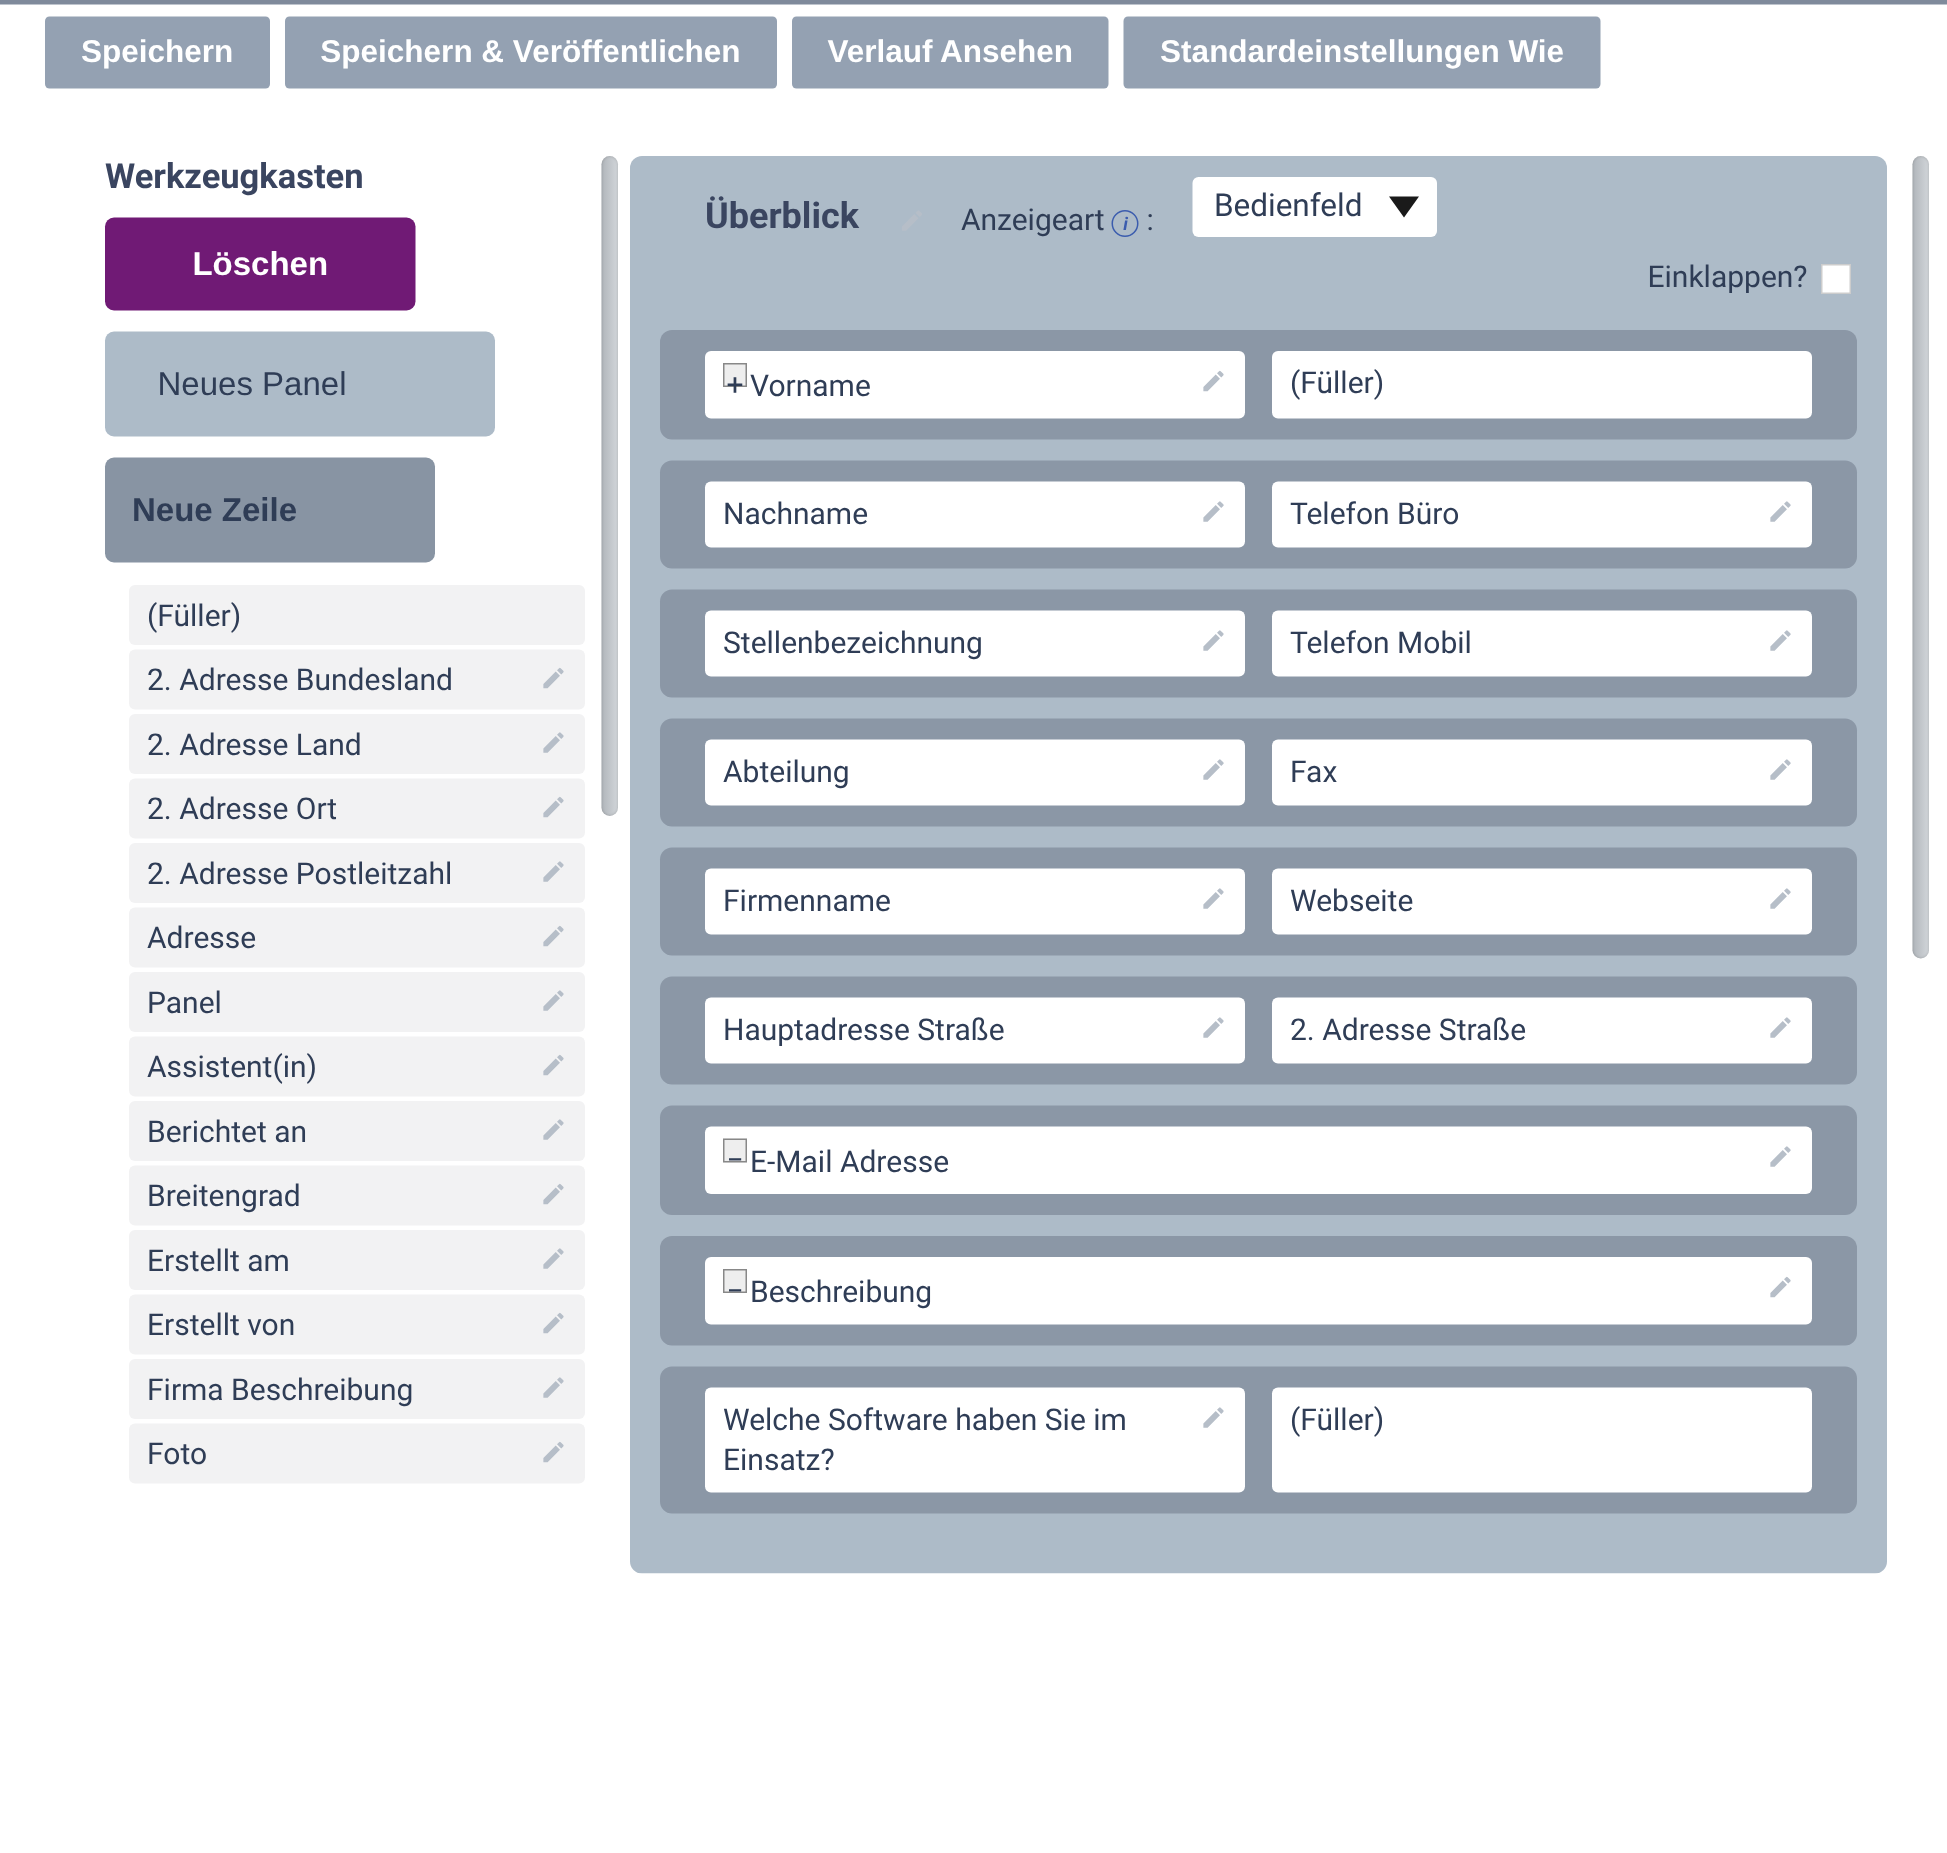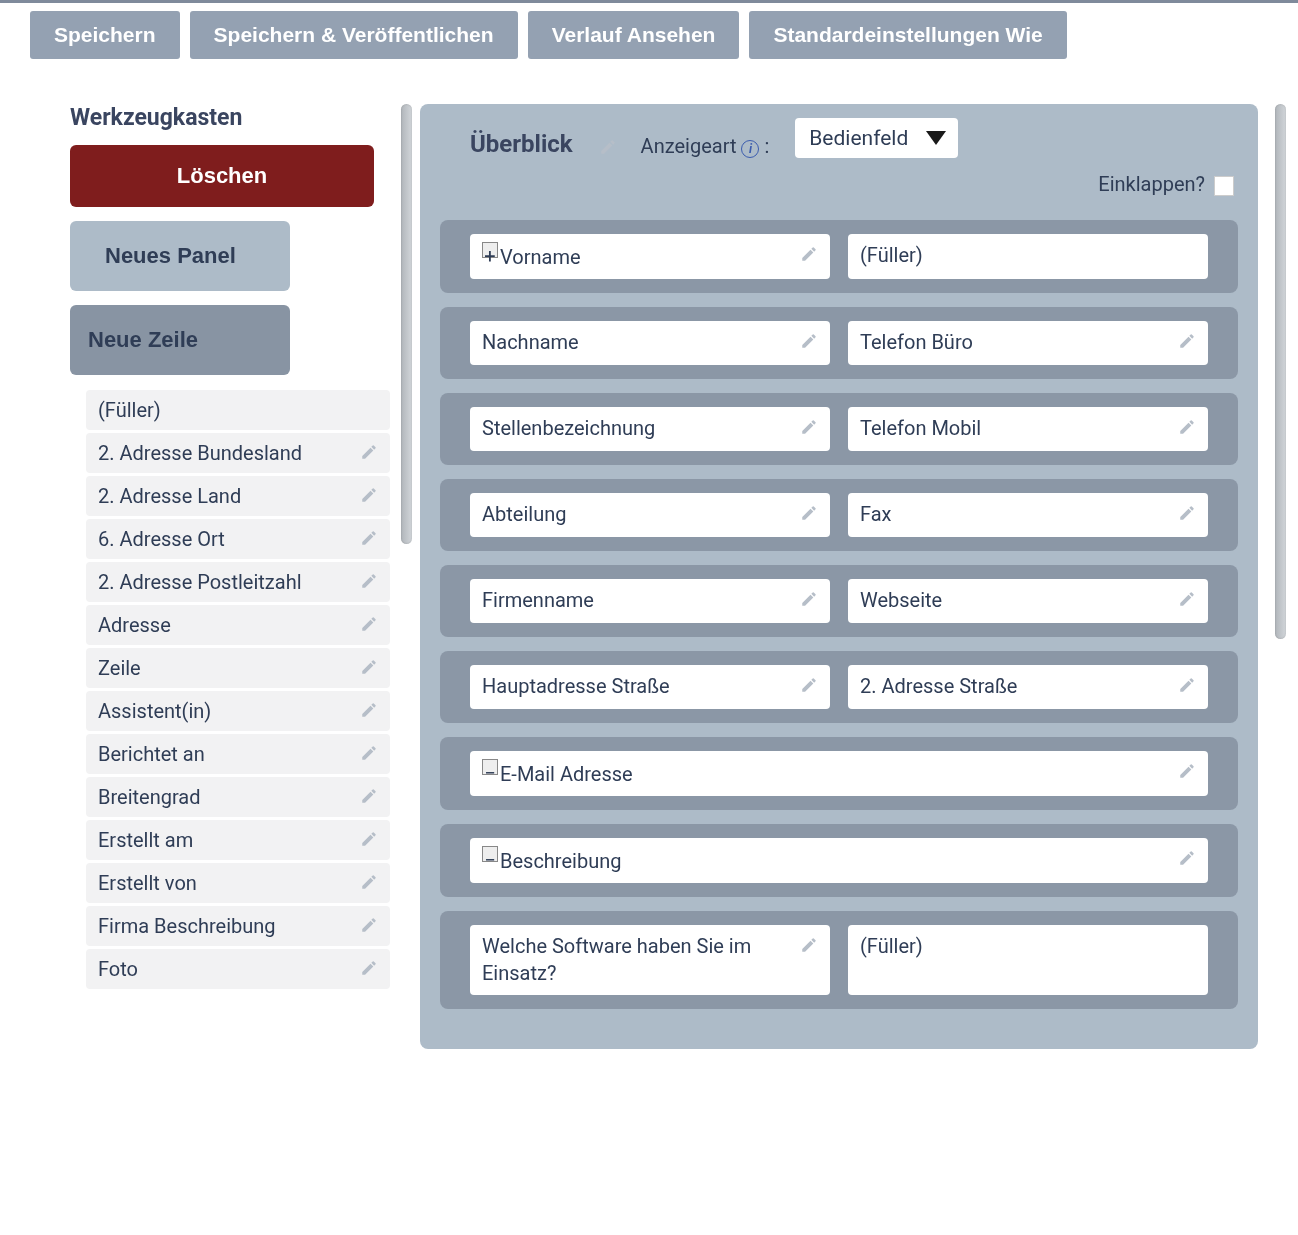--- a/index.html
+++ b/index.html
@@ -37,41 +37,41 @@
       padding: 30px 0 0 70px;
     }
     .sidebar { width: 320px; }
     .sidebar-title {
       font-size: 23px;
       font-weight: 700;
       color: #3a4560;
       margin-bottom: 14px;
     }
     .btn-delete {
-      background: #7f1d1d;
+      background: #701a75;
       color: #fff;
       border: none;
-      width: 304px;
+      width: 207px;
       padding: 18px 0;
       font-size: 22px;
       font-weight: 700;
       border-radius: 6px;
       cursor: pointer;
       display: block;
       text-align: center;
     }
     .btn-panel {
       background: #adbbc8;
       color: #2f3d56;
       border: none;
-      width: 220px;
+      width: 260px;
       margin-top: 14px;
       padding: 22px 0 22px 35px;
       font-size: 22px;
-      font-weight: 700;
+      font-weight: 400;
       border-radius: 6px;
       cursor: pointer;
       text-align: left;
     }
     .btn-row {
       background: #8894a3;
       color: #2f3d56;
       border: none;
       width: 220px;
       margin-top: 14px;
@@ -233,39 +233,39 @@
             <path fill="currentColor" d="M3 17.25V21h3.75l11-11-3.75-3.75-11 11zM20.7 7.04a1 1 0 0 0 0-1.41l-2.34-2.34a1 1 0 0 0-1.41 0l-1.83 1.83 3.75 3.75 1.83-1.83z"></path>
           </svg>
         </div>
         <div class="field-item">
           <span>2. Adresse Land</span>
           <svg class="pencil" viewBox="0 0 24 24">
             <path fill="currentColor" d="M3 17.25V21h3.75l11-11-3.75-3.75-11 11zM20.7 7.04a1 1 0 0 0 0-1.41l-2.34-2.34a1 1 0 0 0-1.41 0l-1.83 1.83 3.75 3.75 1.83-1.83z"></path>
           </svg>
         </div>
         <div class="field-item">
-          <span>6. Adresse Ort</span>
+          <span>2. Adresse Ort</span>
           <svg class="pencil" viewBox="0 0 24 24">
             <path fill="currentColor" d="M3 17.25V21h3.75l11-11-3.75-3.75-11 11zM20.7 7.04a1 1 0 0 0 0-1.41l-2.34-2.34a1 1 0 0 0-1.41 0l-1.83 1.83 3.75 3.75 1.83-1.83z"></path>
           </svg>
         </div>
         <div class="field-item">
           <span>2. Adresse Postleitzahl</span>
           <svg class="pencil" viewBox="0 0 24 24">
             <path fill="currentColor" d="M3 17.25V21h3.75l11-11-3.75-3.75-11 11zM20.7 7.04a1 1 0 0 0 0-1.41l-2.34-2.34a1 1 0 0 0-1.41 0l-1.83 1.83 3.75 3.75 1.83-1.83z"></path>
           </svg>
         </div>
         <div class="field-item">
           <span>Adresse</span>
           <svg class="pencil" viewBox="0 0 24 24">
             <path fill="currentColor" d="M3 17.25V21h3.75l11-11-3.75-3.75-11 11zM20.7 7.04a1 1 0 0 0 0-1.41l-2.34-2.34a1 1 0 0 0-1.41 0l-1.83 1.83 3.75 3.75 1.83-1.83z"></path>
           </svg>
         </div>
         <div class="field-item">
-          <span>Zeile</span>
+          <span>Panel</span>
           <svg class="pencil" viewBox="0 0 24 24">
             <path fill="currentColor" d="M3 17.25V21h3.75l11-11-3.75-3.75-11 11zM20.7 7.04a1 1 0 0 0 0-1.41l-2.34-2.34a1 1 0 0 0-1.41 0l-1.83 1.83 3.75 3.75 1.83-1.83z"></path>
           </svg>
         </div>
         <div class="field-item">
           <span>Assistent(in)</span>
           <svg class="pencil" viewBox="0 0 24 24">
             <path fill="currentColor" d="M3 17.25V21h3.75l11-11-3.75-3.75-11 11zM20.7 7.04a1 1 0 0 0 0-1.41l-2.34-2.34a1 1 0 0 0-1.41 0l-1.83 1.83 3.75 3.75 1.83-1.83z"></path>
           </svg>
         </div>

